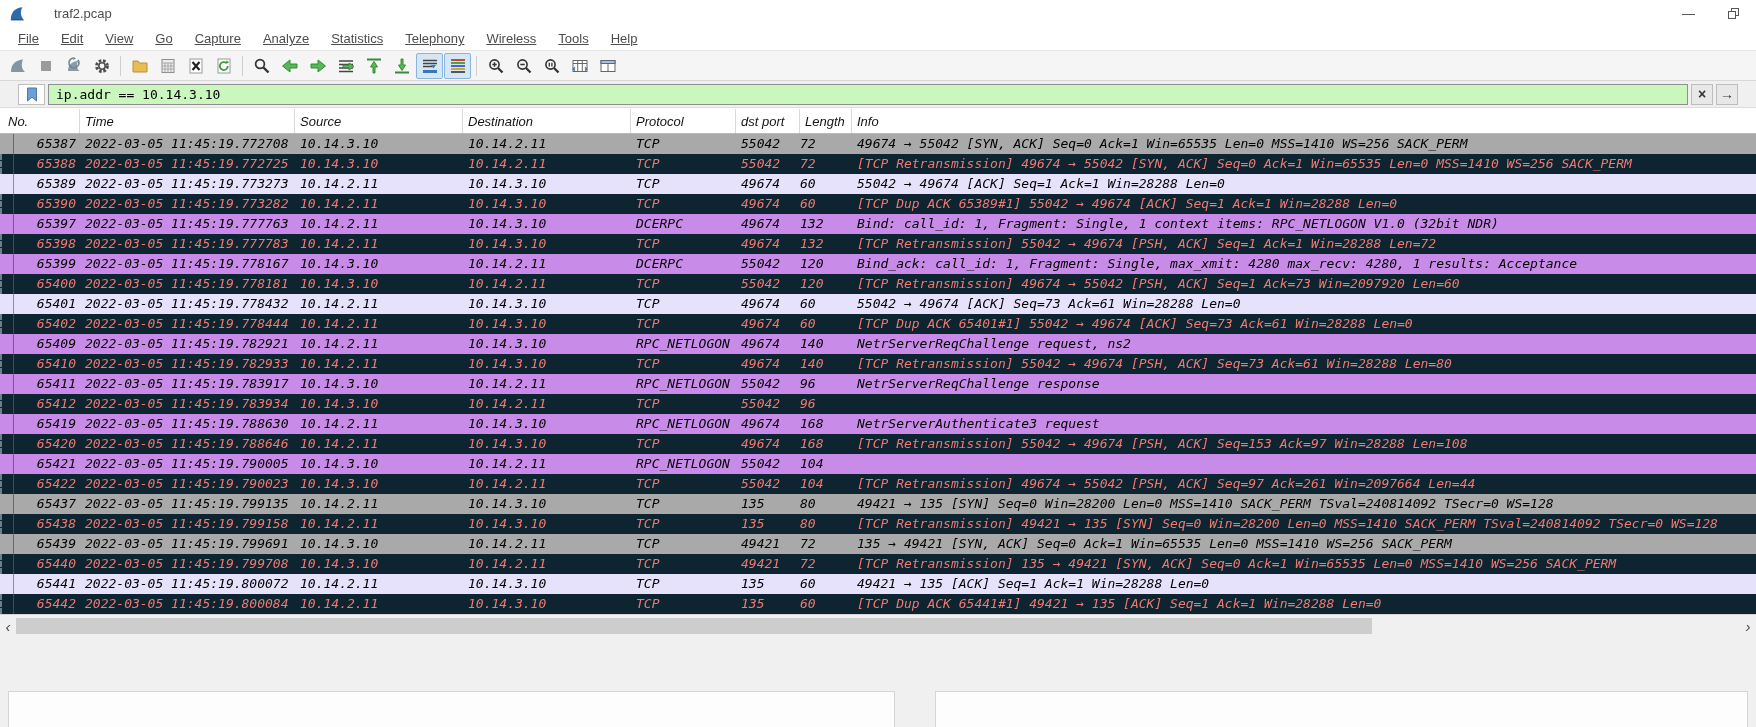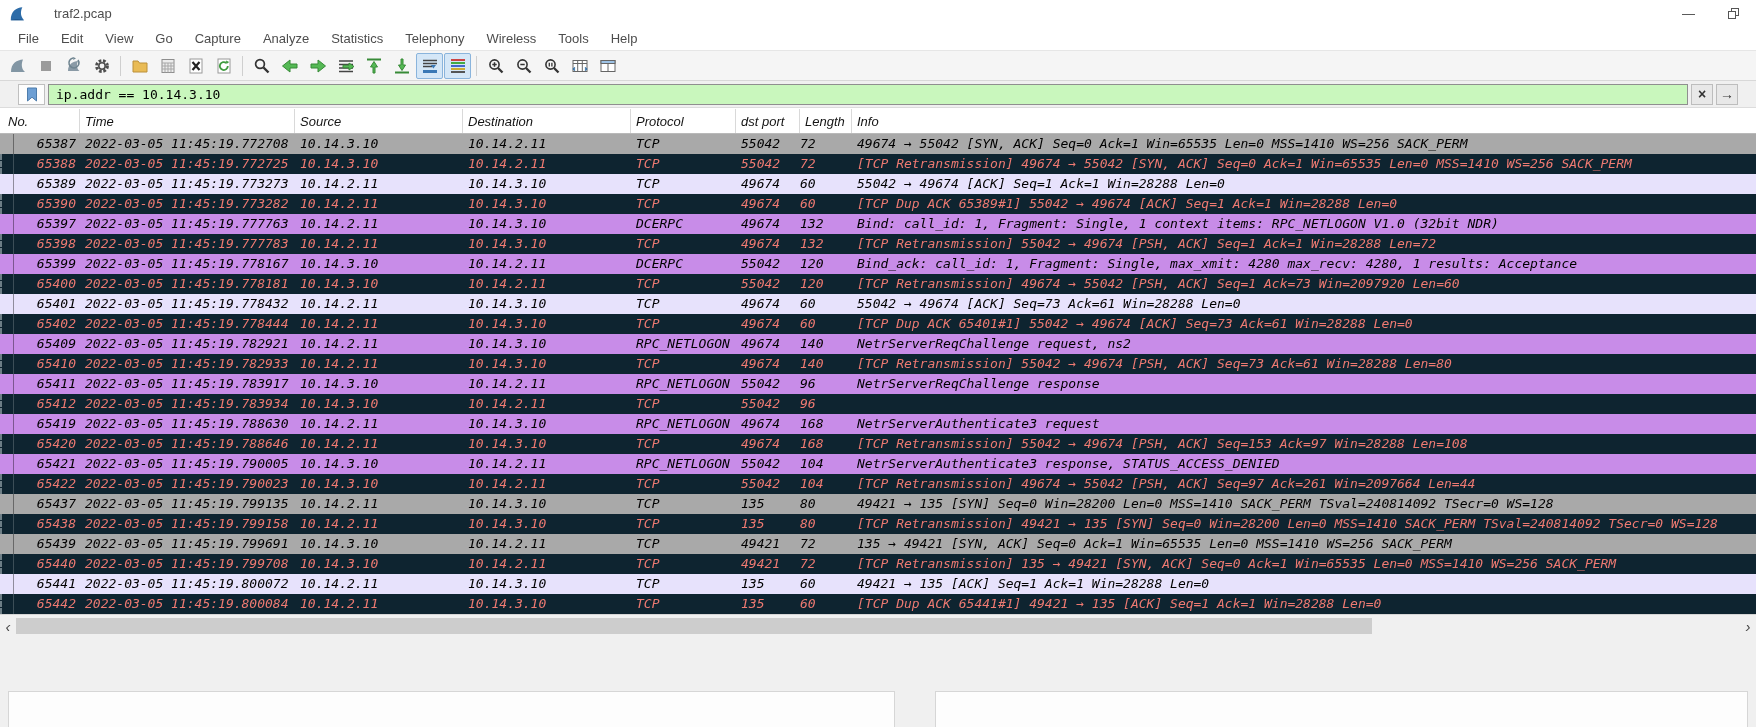--- a/index.html
+++ b/index.html
@@ -8,21 +8,21 @@
 
   
   .titlebar { height:27px; background:#fff; display:flex; align-items:center; padding-left:9px; gap:7px; flex:none; }
   .app-icon svg { display:block; }
   .title { font-size:13px; color:#4d4d4d;margin-left:22px; }
   .win-btns { margin-left:auto; display:flex; height:27px; }
   .win-btn { width:45px; height:27px; display:flex; align-items:center; justify-content:center; color:#444; font-size:13px; }
 
   
   .menubar { height:23px; background:#fff; display:flex; align-items:center; padding-left:7px; flex:none; }
-  .menu-item { padding:3px 11px; font-size:13px; color:#4d4d4d; }
+  .menu-item { padding:3px 11px; font-size:13px; color:#4d4d4d;text-decoration:underline; }
 
   
   .toolbar { height:31px; background:#f5f5f5; border-top:1px solid #e6e6e6; border-bottom:1px solid #d8d8d8; display:flex; align-items:center; padding-left:4px; gap:1px; flex:none; }
   .tool { width:27px; height:26px; display:flex; align-items:center; justify-content:center; border:1px solid transparent; }
   .tool.active { background:var(--toolbar_active_bg,#d5e7f7); border:1px solid #8ab4dc; border-radius:2px; }
   .tsep { width:1px; height:20px; background:#cfcfcf; margin:0 4px; }
 
   
   .filterbar { height:27px; background:#f0f0f0; display:flex; align-items:center; padding:2px 18px; gap:3px; flex:none; border-bottom:1px solid #dcdcdc; }
   .bookmark-btn { width:27px; height:21px; background:#fdfdfd; border:1px solid #bfbfbf; display:flex; align-items:center; justify-content:center; }
@@ -461,21 +461,20 @@
 
         <div class="prow purple">
           <span class="gutter"></span>
           <span class="cno">65421</span>
           <span class="ctime">2022-03-05 11:45:19.790005</span>
           <span class="csrc">10.14.3.10</span>
           <span class="cdst">10.14.2.11</span>
           <span class="cproto">RPC_NETLOGON</span>
           <span class="cport">55042</span>
           <span class="clen">104</span>
-          <span class="cinfo">NetrServerAuthenticate3 response, STATUS_ACCESS_DENIED</span>
         </div>
 
         <div class="prow dark">
           <span class="gutter"></span>
           <span class="cno">65422</span>
           <span class="ctime">2022-03-05 11:45:19.790023</span>
           <span class="csrc">10.14.3.10</span>
           <span class="cdst">10.14.2.11</span>
           <span class="cproto">TCP</span>
           <span class="cport">55042</span>

